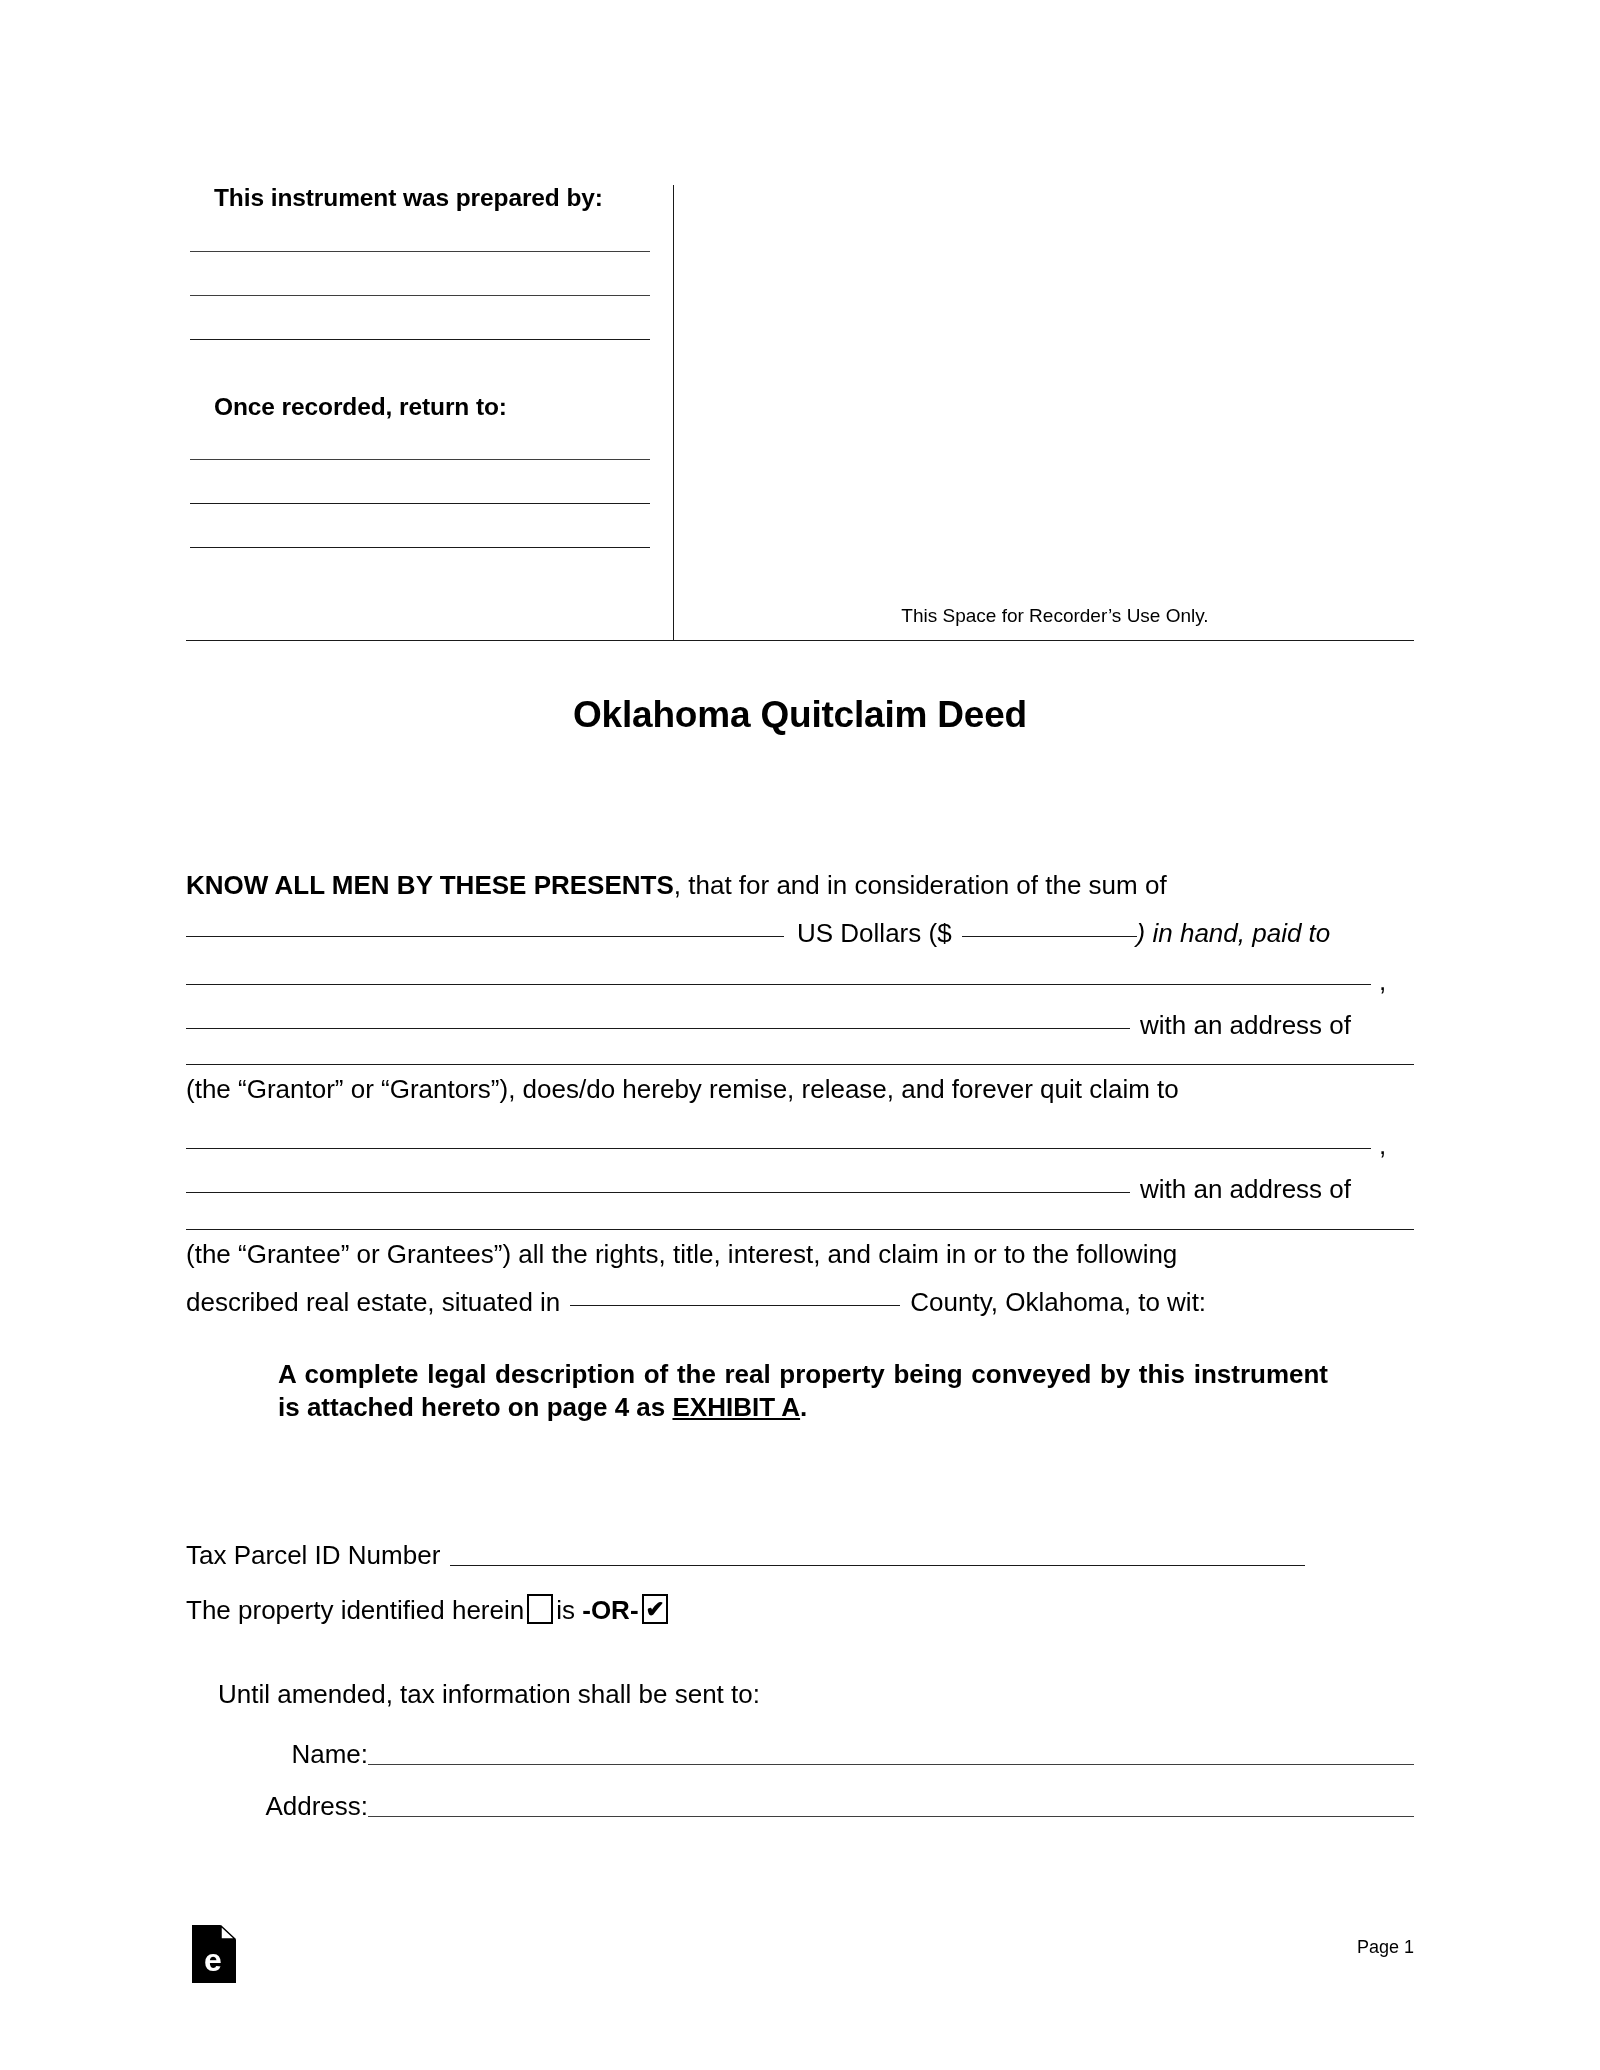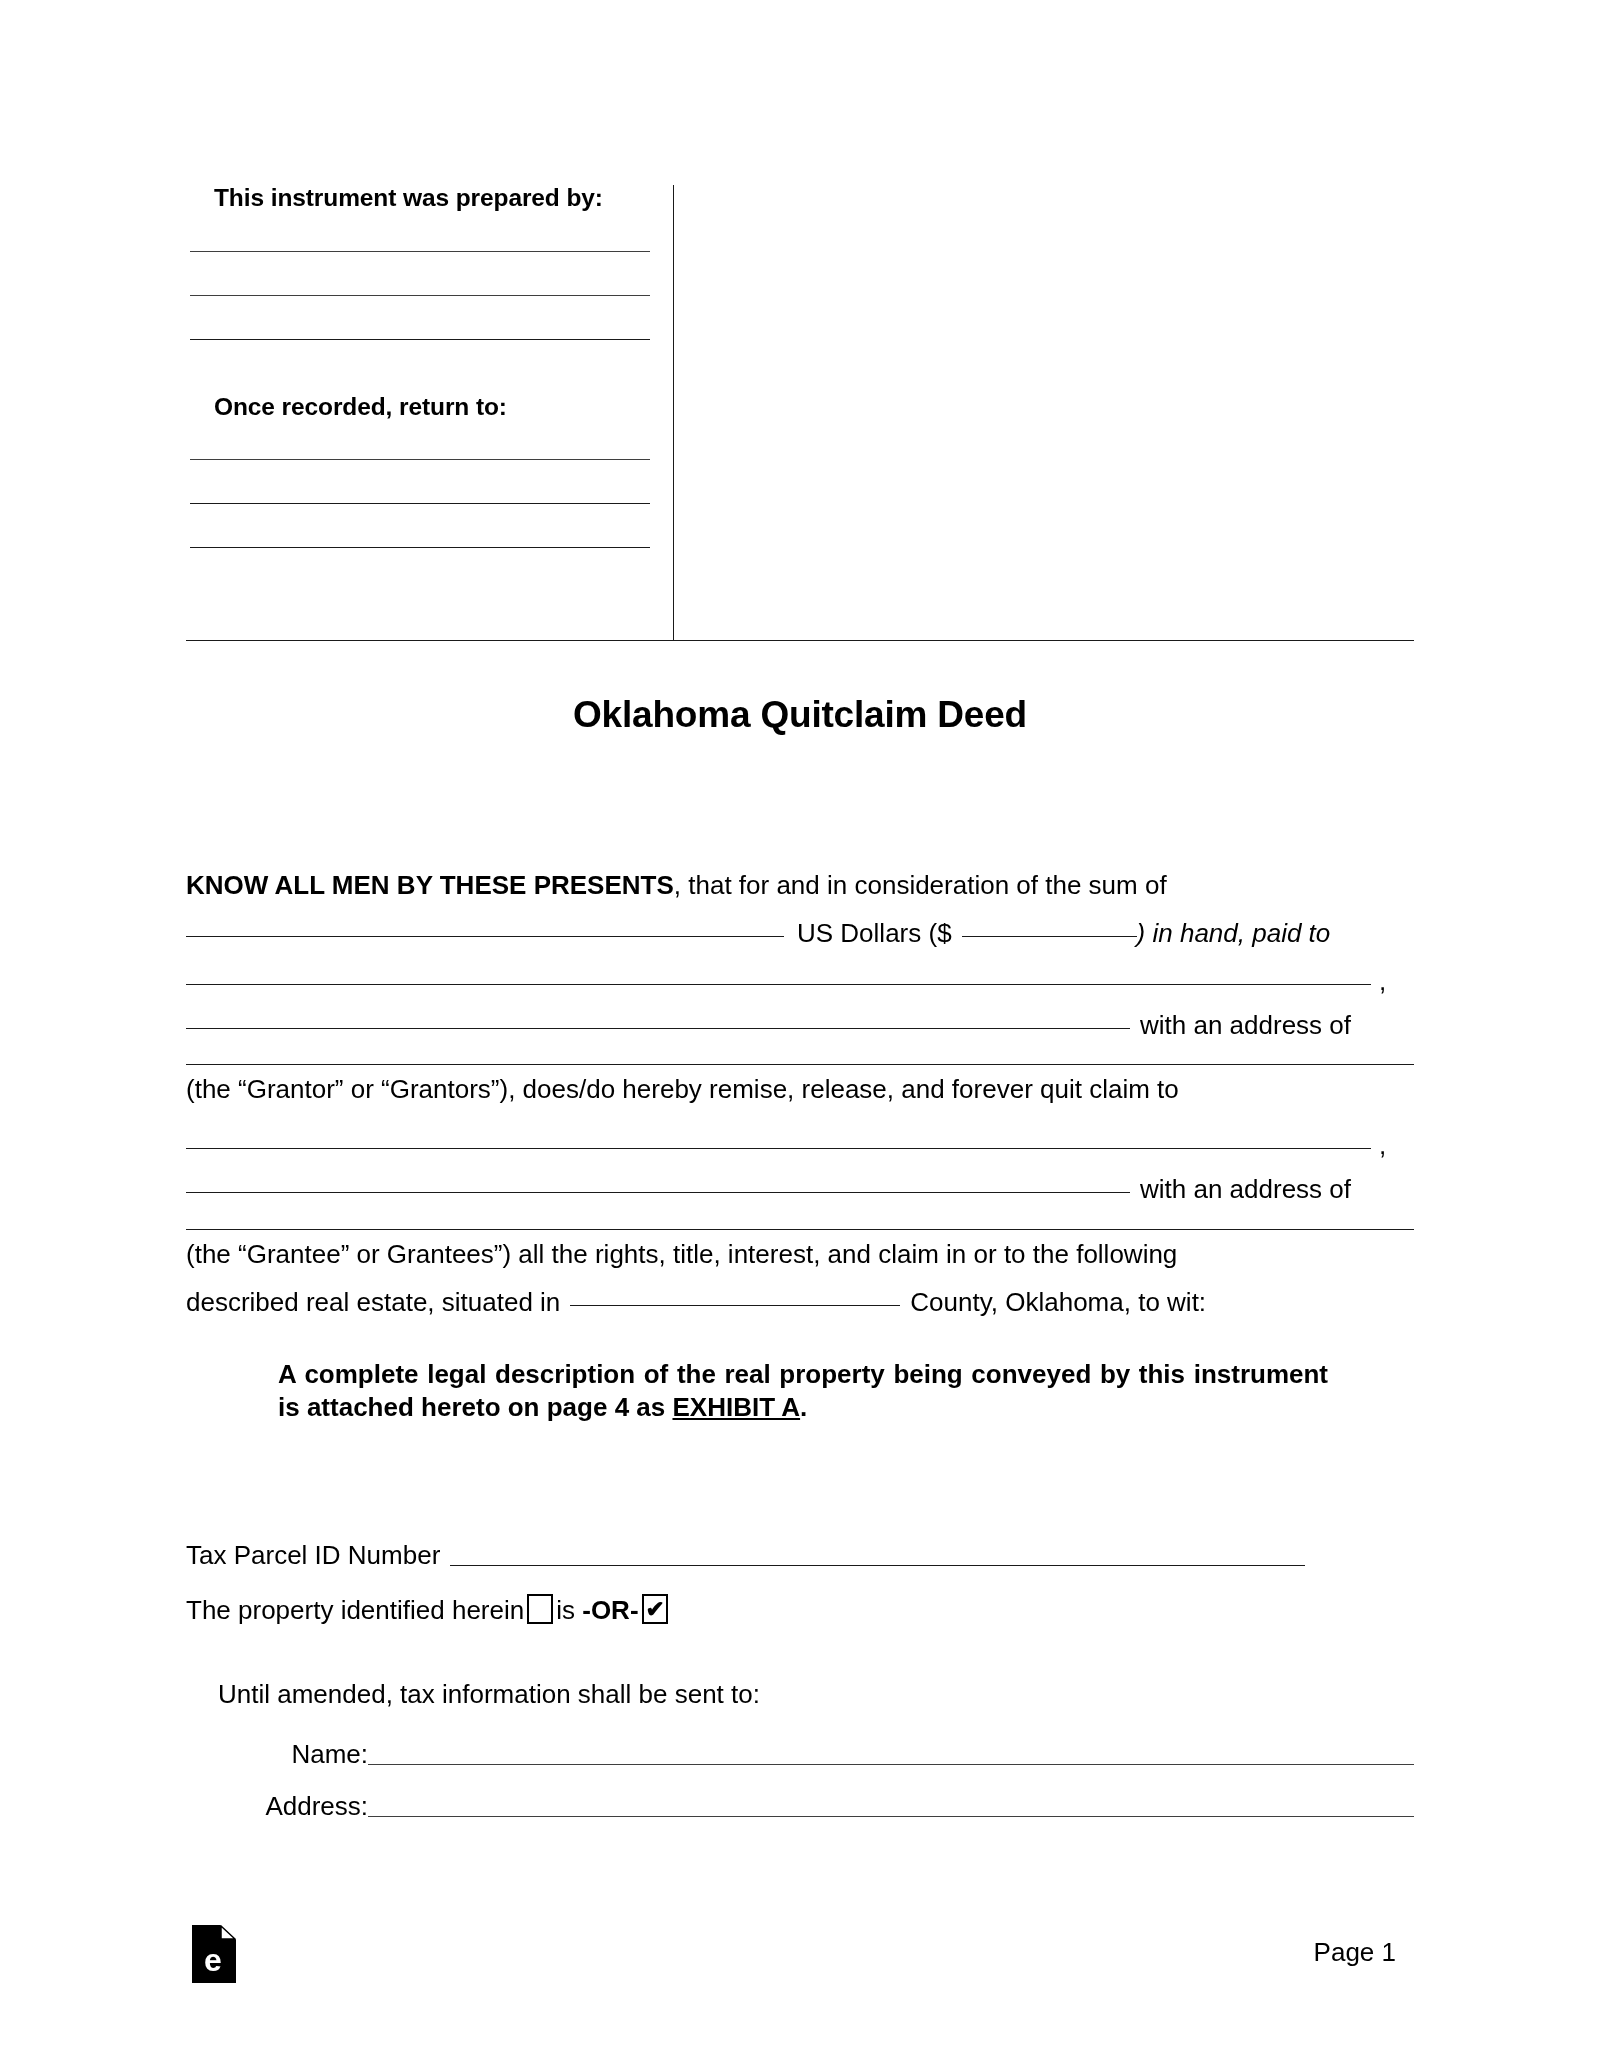--- a/index.html
+++ b/index.html
@@ -227,23 +227,23 @@
   
   .footer-logo {
     position: absolute;
     left: 192px;
     top: 1925px;
     width: 44px;
     height: 58px;
   }
   .page-num {
     position: absolute;
-    right: 204px;
+    right: 186px;
     top: 1937px;
-    font-size: 26px;
+    font-size: 18px;
     margin-left: 18px;
   }
 </style>
 </head>
 <body>
 
 <div class="page">
 
   <div class="header-block">
 
@@ -256,20 +256,21 @@
 
       <div class="hdr-label" style="position:absolute;left:0;top:209px;">Once recorded, return to:</div>
 
       <div class="hdr-rule" style="position:absolute;left:4px;top:274px;"></div>
       <div class="hdr-rule thin" style="position:absolute;left:4px;top:318px;"></div>
       <div class="hdr-rule thin" style="position:absolute;left:4px;top:362px;"></div>
     </div>
 
     <div class="divider-vertical"></div>
 
+    <div class="recorder-note">This Space for Recorder’s Use Only.</div>
 
     <div class="header-bottom-rule"></div>
   </div>
 
   <div class="doc-title">Oklahoma Quitclaim Deed</div>
 
 
   <div class="body-wrap">
 
     <div class="ln" style="position:absolute;left:0;top:0;">

